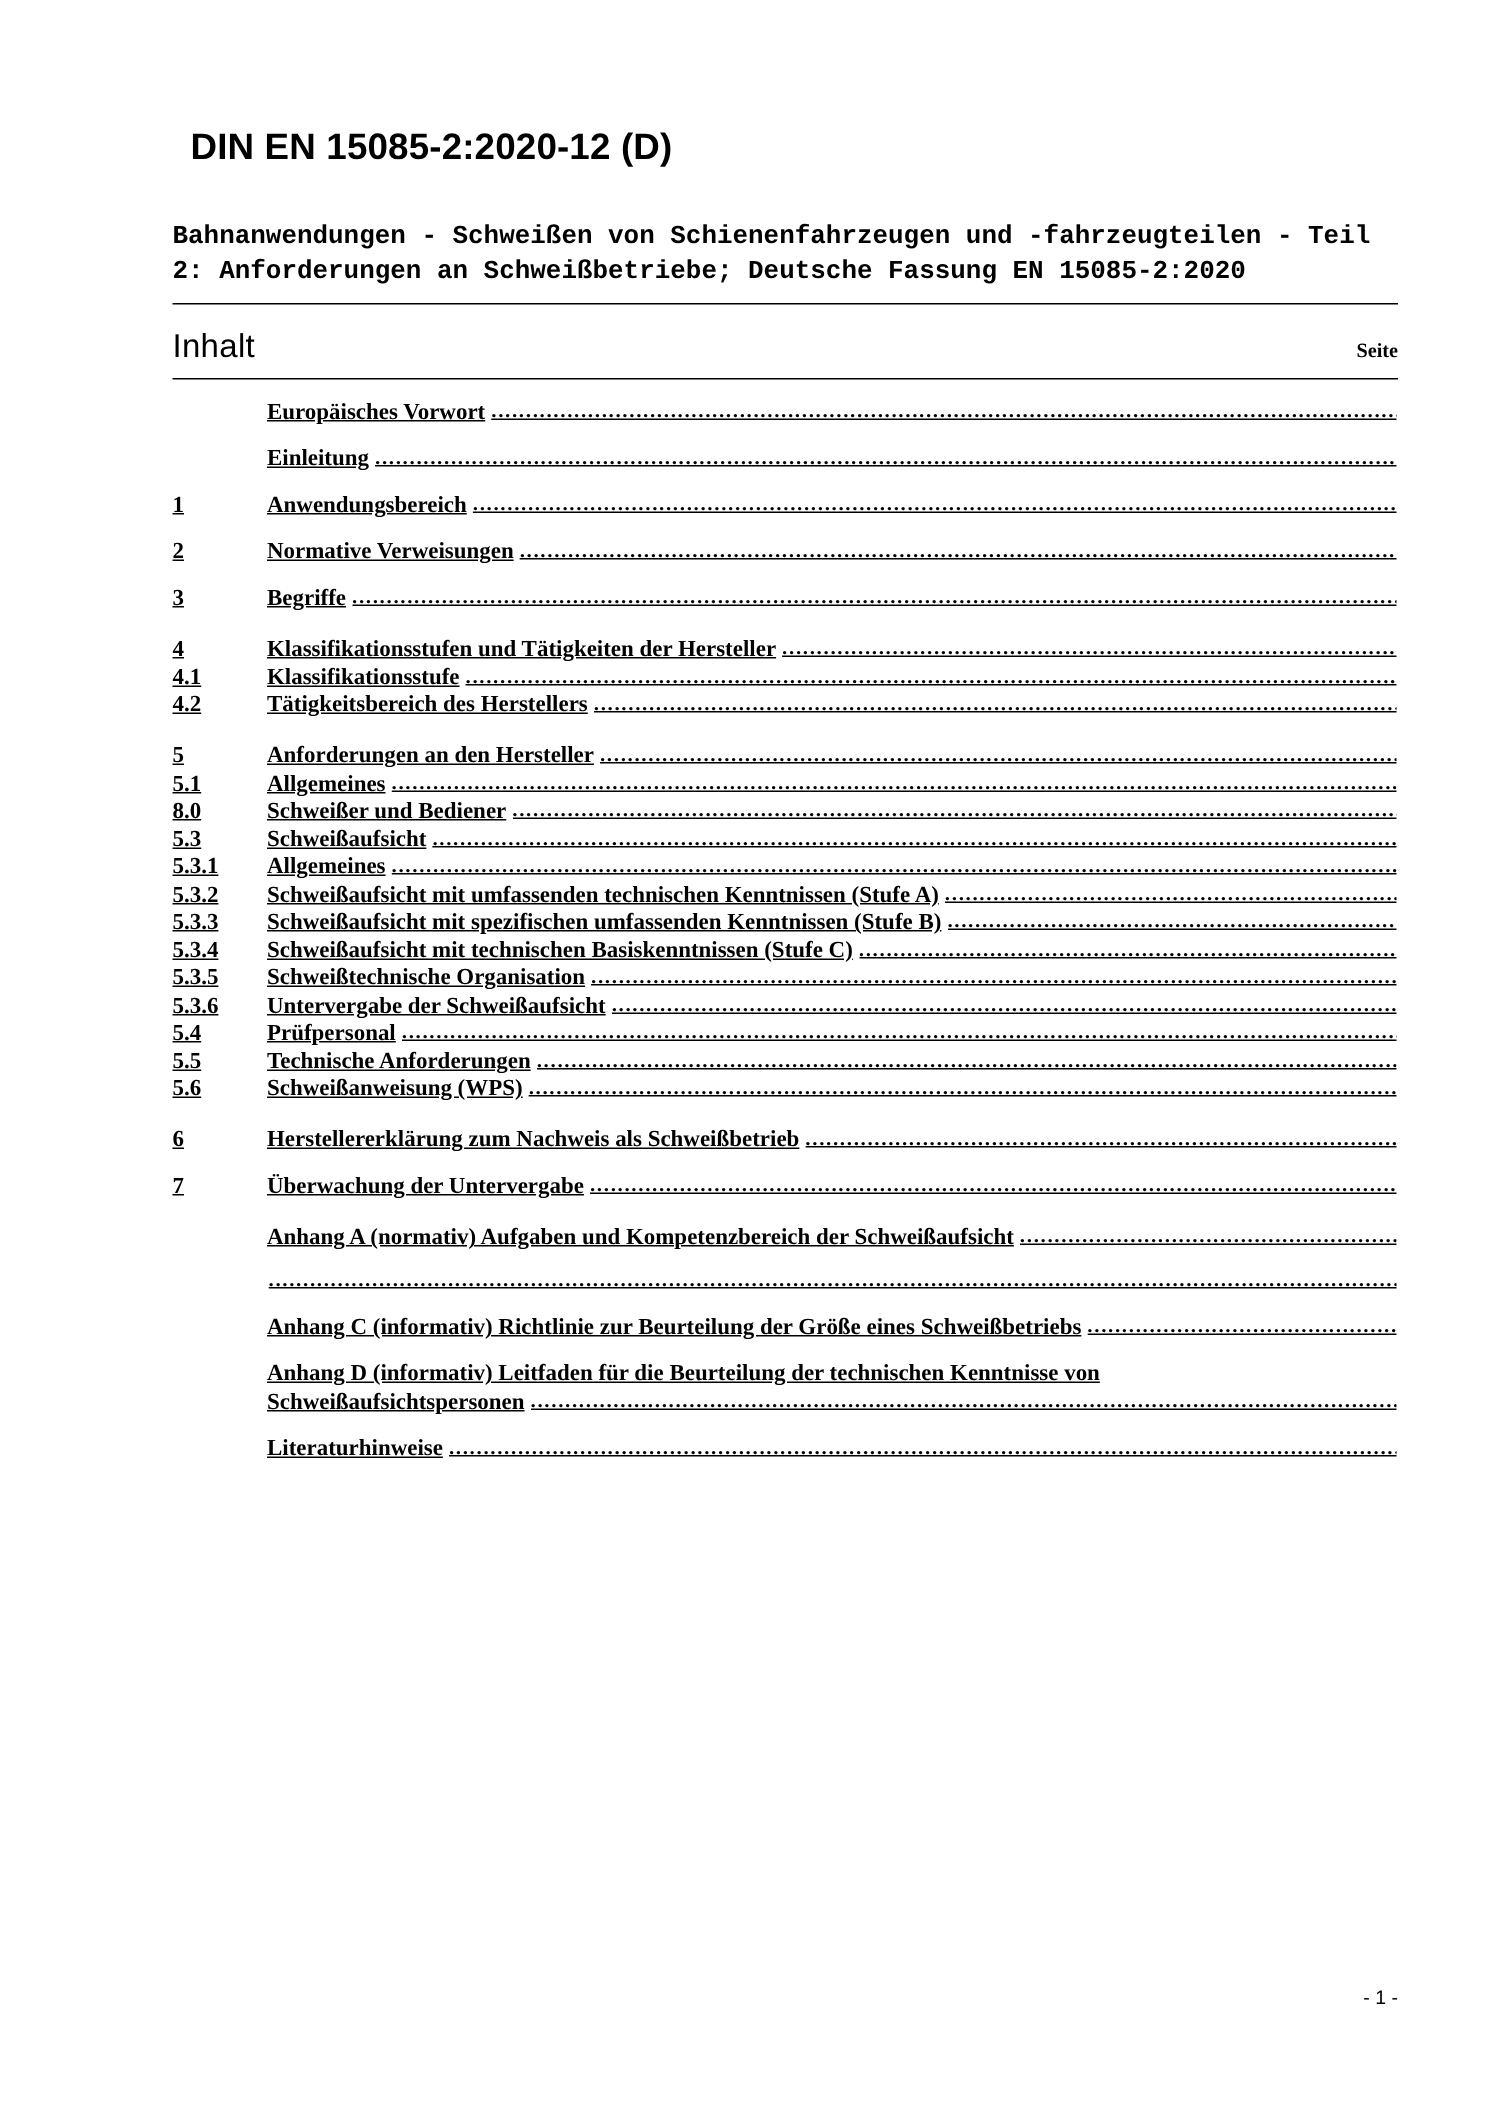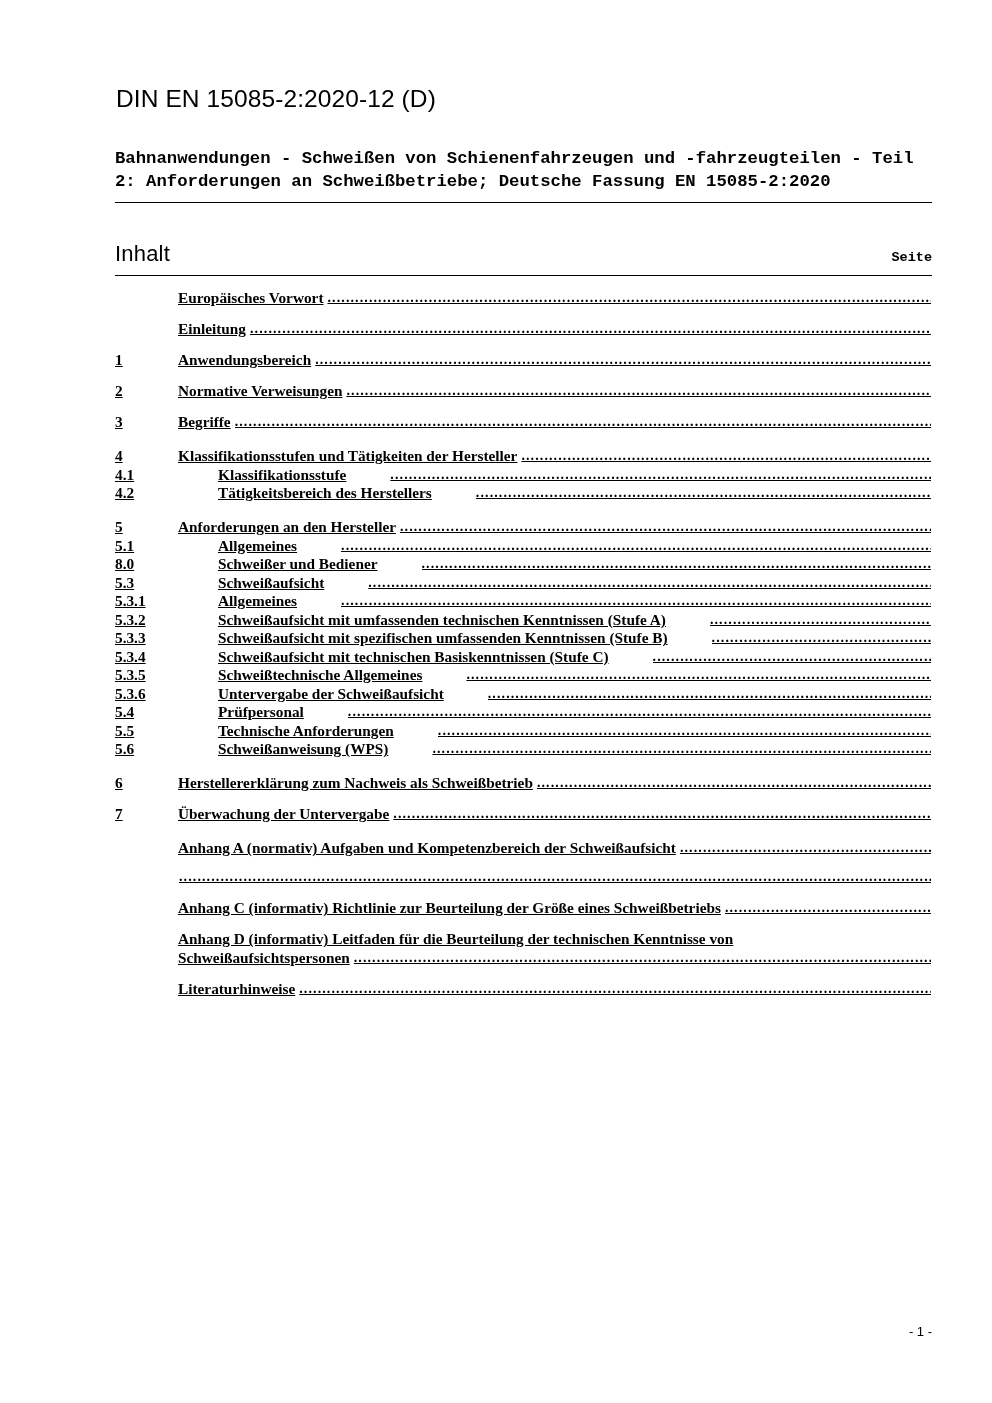--- a/index.html
+++ b/index.html
@@ -24,24 +24,24 @@
   .content {
     position: absolute;
     left: 115px;
     top: 84px;
     width: 817px;
   }
 
   .doc-number {
     font-family: "Liberation Sans", sans-serif;
     font-size: 24.5px;
-    font-weight: normal;
+    font-weight: bold;
     letter-spacing: 0.1px;
     line-height: 1.2;
-    margin: 0 0 34px 1px;
+    margin: 0 0 34px 12px;
   }
 
   .doc-title {
     font-family: Liberation Mono, monospace;
     font-size: 17.3px;
     font-weight: bold;
     line-height: 1.33;
     margin: 0;
     padding-bottom: 9px;
     width: 815px;
@@ -51,31 +51,31 @@
     border: none;
     border-top: 1.2px solid #000;
     margin: 0 0 0 0;
     width: 817px;
   }
 
   .toc-head {
     display: flex;
     align-items: baseline;
     justify-content: space-between;
-    margin-top: 38px;
+    margin-top: 15px;
     padding-bottom: 8px;
   }
   .toc-head .inhalt {
     font-family: "Liberation Sans", sans-serif;
     font-size: 22px;
     font-weight: normal;
     letter-spacing: 0.2px;
   }
   .toc-head .seite {
-    font-family: Liberation Mono, monospace;
+    font-family: Liberation Serif, serif;
     font-size: 13.5px;
     font-weight: bold;
   }
 
   .head-rule {
     border: none;
     border-top: 1.1px solid #000;
     margin: 0;
     width: 817px;
   }
@@ -116,21 +116,21 @@
     text-align: right;
     min-width: 20px;
     padding-left: 2px;
   }
 
   .bold { font-weight: bold; }
 
   
   .gap-lg { margin-top: 18px; }
   .gap-md { margin-top: 15px; }
-  .gap-xs { margin-top: 2.5px; gap: 40px; }
+  .gap-xs { margin-top: 2.5px; }
 
   
   .toc-row.wrap {
     white-space: normal;
     display: block;
   }
   .toc-row.wrap .line1 {
     display: flex;
     align-items: baseline;
     white-space: nowrap;
@@ -266,21 +266,21 @@
           <span class="page">10</span>
         </div>
         <div class="toc-row gap-xs bold">
           <span class="num">5.3.4</span>
           <span class="label">Schweißaufsicht mit technischen Basiskenntnissen (Stufe C)</span>
           <span class="leader">............................................................................................................................................................................................................................</span>
           <span class="page">10</span>
         </div>
         <div class="toc-row gap-xs bold">
           <span class="num">5.3.5</span>
-          <span class="label">Schweißtechnische Allgemeines</span>
+          <span class="label">Schweißtechnische Organisation</span>
           <span class="leader">............................................................................................................................................................................................................................</span>
           <span class="page">11</span>
         </div>
         <div class="toc-row gap-xs bold">
           <span class="num">5.3.6</span>
           <span class="label">Untervergabe der Schweißaufsicht</span>
           <span class="leader">............................................................................................................................................................................................................................</span>
           <span class="page">11</span>
         </div>
         <div class="toc-row gap-xs bold">

